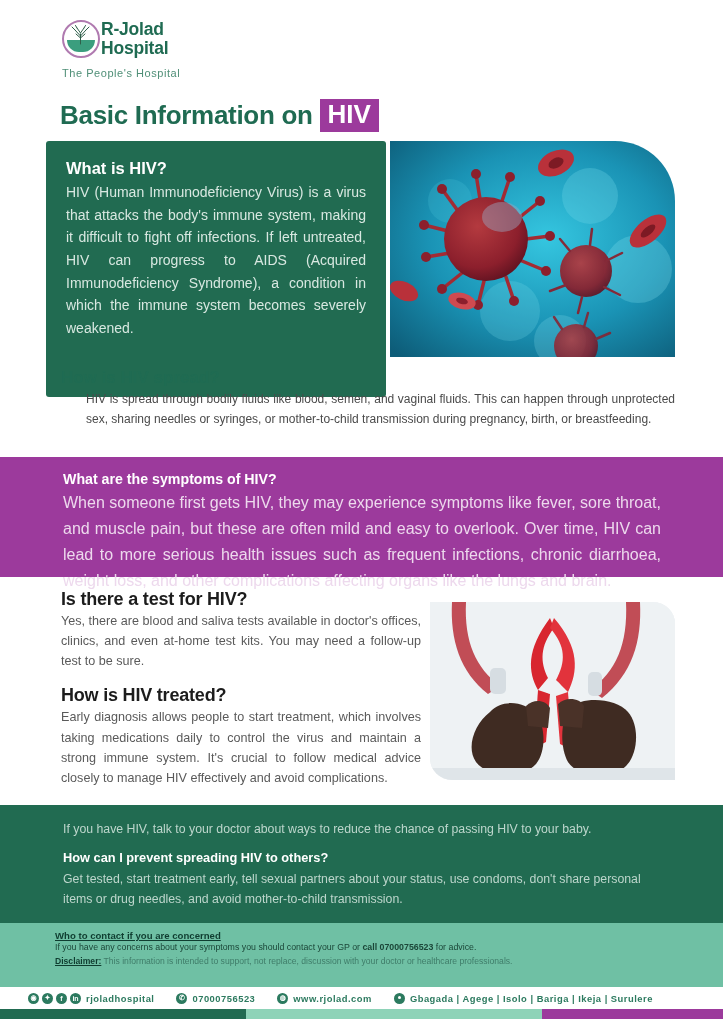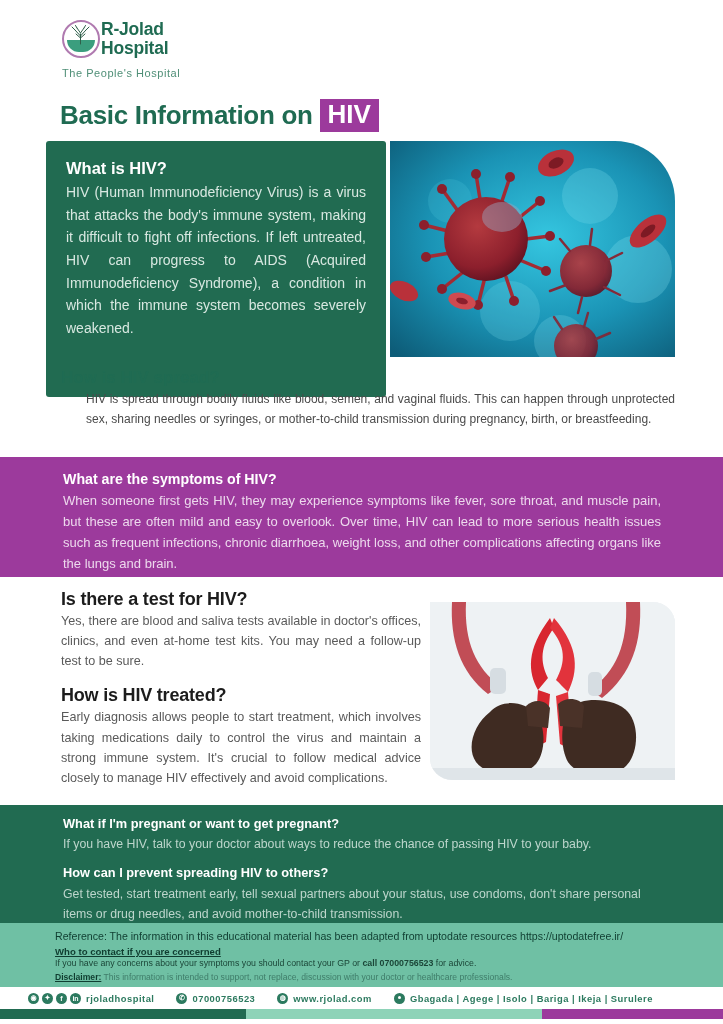--- a/index.html
+++ b/index.html
@@ -44,21 +44,21 @@
 
   
   .spread { position:absolute; left:61px; top:368px; width:614px; }
   .spread h2 { font-size:17px; color:#1f6b52; font-weight:bold; margin-bottom:2px; }
   .spread p { font-size:12px; color:#4a4a4a; line-height:1.63; text-align:justify;margin-left:25px; }
 
   
   .band-purple { position:absolute; left:0; top:457px; width:723px; height:120px;
                  background:#9c3a9c; padding:14px 62px 0 63px; }
   .band-purple h2 { font-size:14.2px; color:#ffffff; font-weight:bold; margin-bottom:3px; }
-  .band-purple p { font-size:13px; color:#edd9ed; line-height:1.62; text-align:justify; }
+  .band-purple p { font-size:16px; color:#edd9ed; line-height:1.62; text-align:justify; }
 
   
   .mid { position:absolute; left:61px; top:589px; width:360px; }
   .mid h2 { font-size:18px; color:#1c1c1c; font-weight:bold; margin-bottom:1px; letter-spacing:-0.2px; }
   .mid p { font-size:12.6px; color:#5a5a5a; line-height:1.60; text-align:justify; }
   .mid .blk2 { margin-top:14px; }
 
   .ribbon-img { position:absolute; left:430px; top:602px; width:245px; height:178px;
                 border-radius:0 22px 0 22px; overflow:hidden; }
 
@@ -256,28 +256,26 @@
       <ellipse cx="122" cy="85" rx="9" ry="7" fill="#f0f3f5" opacity=".55"></ellipse>
       <path d="M60 110 C72 96 96 100 106 112 C116 124 116 150 106 162 C92 178 58 176 46 160 C36 146 44 122 60 110 Z" fill="#3f2b22"></path>
       <path d="M140 106 C152 94 186 96 198 110 C210 124 208 152 196 164 C182 178 148 176 138 160 C130 146 130 118 140 106 Z" fill="#3f2b22"></path>
       <path d="M96 104 C104 96 116 98 120 106 L118 126 L98 124 Z" fill="#4a3228"></path>
       <path d="M128 102 C136 94 150 96 154 104 L152 126 L130 124 Z" fill="#4a3228"></path>
       <path d="M0 166 L245 166 L245 178 L0 178 Z" fill="#dfe5e9"></path>
     </svg>
   </div>
 
   <div class="band-green">
-    <h2>What if I'm pregnant or want to get pregnant?</h2>
     <p class="a1">If you have HIV, talk to your doctor about ways to reduce the chance of passing HIV to your baby.</p>
     <h2 class="q2">How can I prevent spreading HIV to others?</h2>
     <p class="a2">Get tested, start treatment early, tell sexual partners about your status, use condoms, don't share personal items or drug needles, and avoid mother-to-child transmission.</p>
   </div>
 
   <div class="band-ref">
-    <div class="ref">Reference: The information in this educational material has been adapted from uptodate resources https://uptodatefree.ir/</div>
     <div class="who">Who to contact if you are concerned</div>
     <div class="concern"><span>If you have any concerns about your symptoms you should contact your GP or </span><b>call 07000756523</b><span> for advice.</span></div>
     <div class="disc"><u>Disclaimer:</u><span> This information is intended to support, not replace, discussion with your doctor or healthcare professionals.</span></div>
   </div>
 
   <div class="footer">
     <div class="soc">
       <div class="soc-ico">◉</div>
       <div class="soc-ico">✦</div>
       <div class="soc-ico">f</div>

